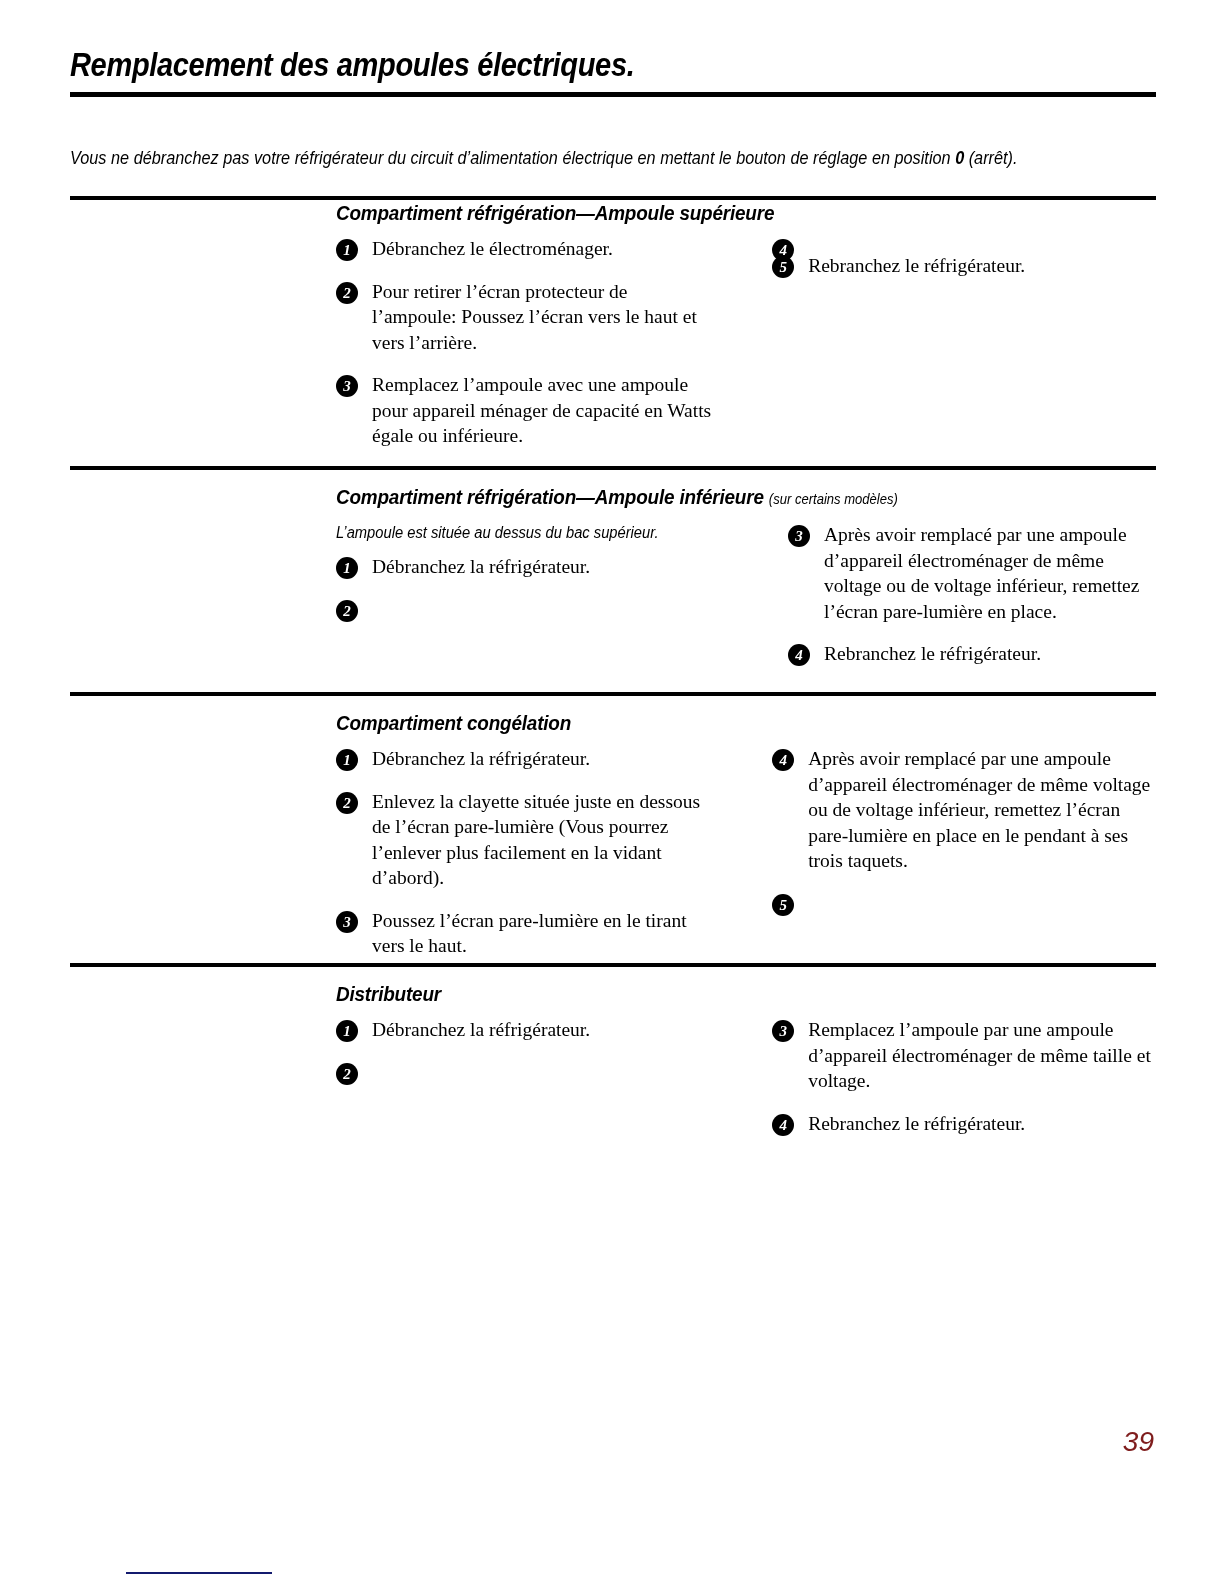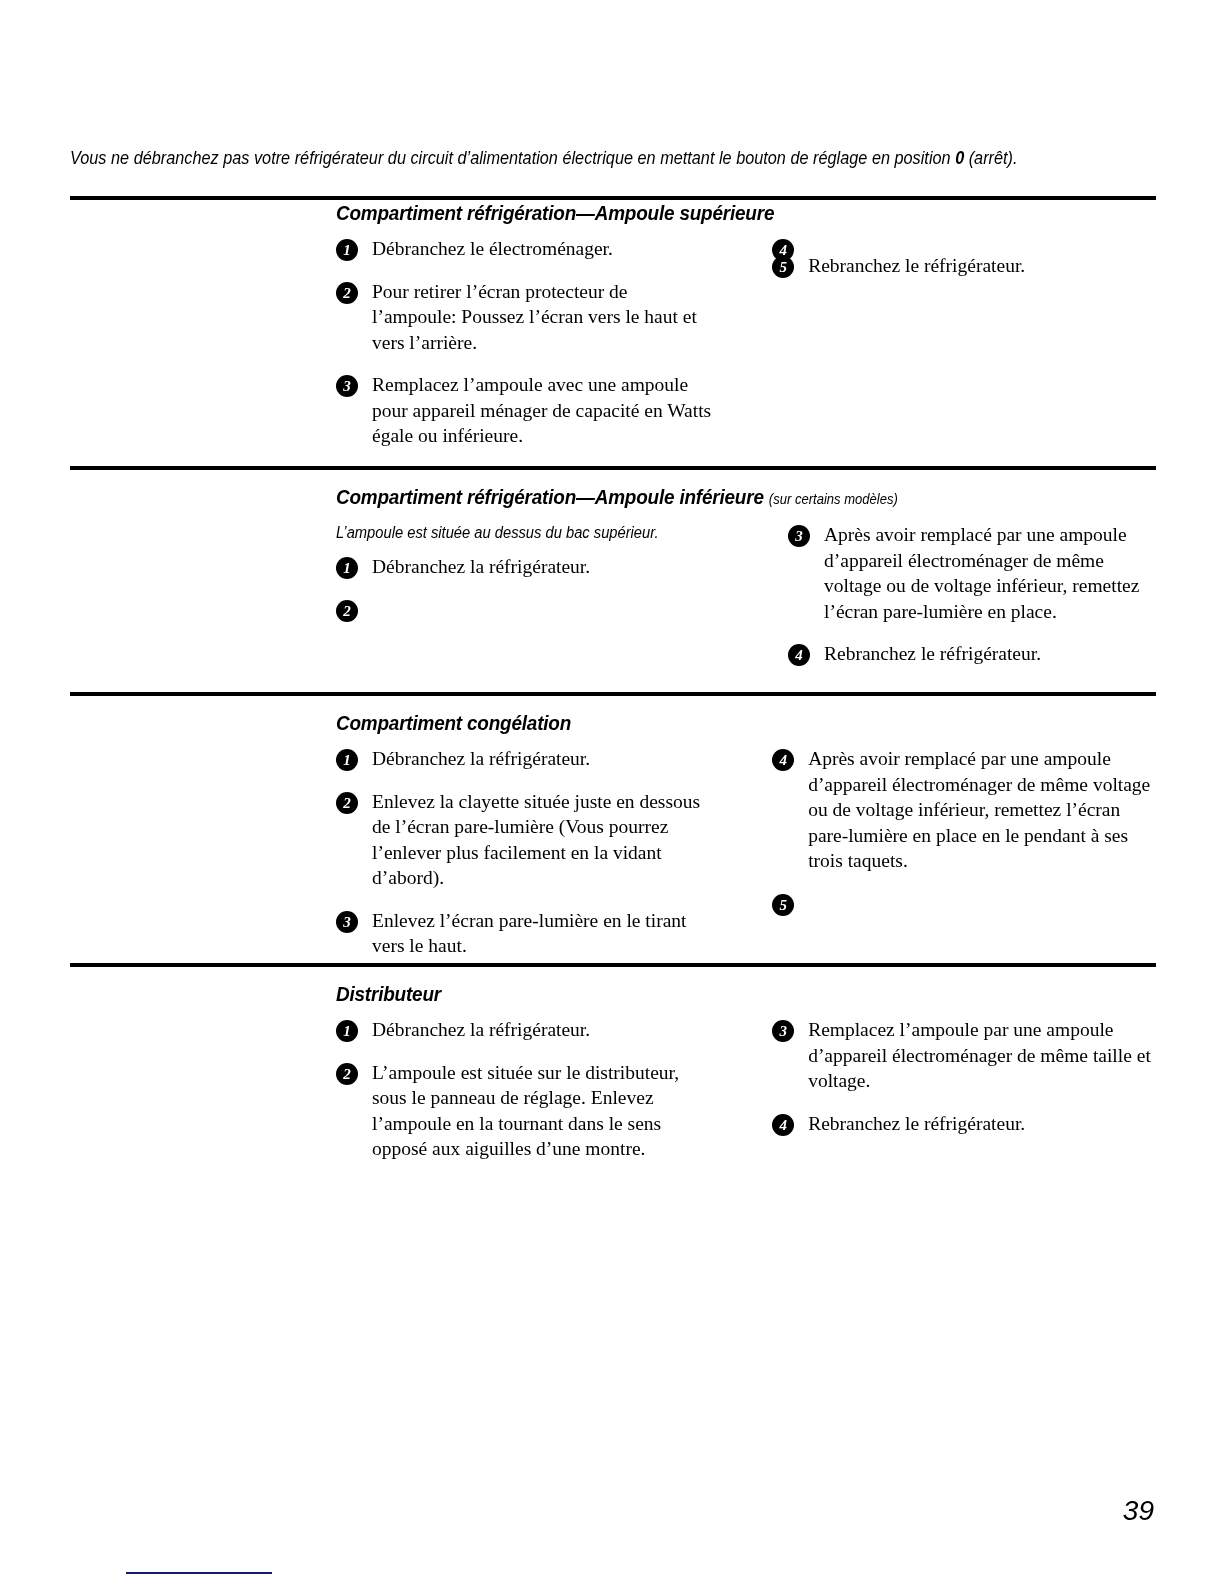--- a/index.html
+++ b/index.html
@@ -146,41 +146,45 @@
     font-weight: bold;
     font-size: 15px;
     line-height: 22px;
     text-align: center;
   }
 
   
   .page-number {
     position: absolute;
     right: 70px;
-    top: 1495px;
+    top: 1426px;
     font-family: "Liberation Sans", "DejaVu Sans", sans-serif;
     font-style: italic;
     font-size: 28px;
     line-height: 32px;
-    color: #000000;
+    color: #7f1d1d;
   }
   .footer-mark {
     position: absolute;
     left: 126px;
     top: 1572px;
     width: 146px;
     height: 2px;
     background: #131a6e;
   }
 </style>
 </head>
 <body>
 
 <div class="page">
 
+  <div class="title-block">
+    <h1 class="page-title">Remplacement des ampoules électriques.</h1>
+    <div class="title-rule" style="background: rgb(0, 0, 0);"></div>
+  </div>
 
   <p class="intro"><span>Vous ne débranchez pas votre réfrigérateur du circuit d’alimentation électrique en mettant le bouton de réglage en position </span><b>0</b><span> (arrêt).</span></p>
 
   <div class="divider" style="top: 196px; background: rgb(0, 0, 0);"></div>
   <div class="divider" style="top: 466px; background: rgb(0, 0, 0);"></div>
   <div class="divider" style="top: 692px; background: rgb(0, 0, 0);"></div>
   <div class="divider" style="top: 963px; background: rgb(0, 0, 0);"></div>
 
   <div class="section" style="top:200px">
     <h2 class="section-heading"><span>Compartiment réfrigération—Ampoule supérieure</span></h2>
@@ -211,35 +215,35 @@
       </div>
     </div>
   </div>
 
   <div class="section" style="top:710px">
     <h2 class="section-heading"><span>Compartiment congélation</span></h2>
     <div class="cols">
       <div class="col left">
         <div class="step"><span class="badge">1</span><span>Débranchez la réfrigérateur.</span></div>
         <div class="step"><span class="badge">2</span><span>Enlevez la clayette située juste en dessous de l’écran pare-lumière (Vous pourrez l’enlever plus facilement en la vidant d’abord).</span></div>
-        <div class="step"><span class="badge">3</span><span>Enlevez l’écran pare-lumière en le tirant vers le haut.</span></div>
+        <div class="step"><span class="badge">3</span><span>Poussez l’écran pare-lumière en le tirant vers le haut.</span></div>
       </div>
       <div class="col right">
         <div class="step"><span class="badge">4</span><span>Après avoir remplacé par une ampoule d’appareil électroménager de même voltage ou de voltage inférieur, remettez l’écran pare-lumière en place en le pendant à ses trois taquets.</span></div>
         <div class="step"><span class="badge">5</span></div>
       </div>
     </div>
   </div>
 
   <div class="section" style="top:981px">
     <h2 class="section-heading"><span>Distributeur</span></h2>
     <div class="cols">
       <div class="col left">
         <div class="step"><span class="badge">1</span><span>Débranchez la réfrigérateur.</span></div>
-        <div class="step"><span class="badge">2</span><span>L’ampoule est située sur le distributeur, sous le panneau de réglage. Enlevez l’ampoule en la tournant dans le sens opposé aux aiguilles d’une montre.</span></div>
+        <div class="step"><span class="badge">2</span></div>
       </div>
       <div class="col right">
         <div class="step"><span class="badge">3</span><span>Remplacez l’ampoule par une ampoule d’appareil électroménager de même taille et voltage.</span></div>
         <div class="step"><span class="badge">4</span><span>Rebranchez le réfrigérateur.</span></div>
       </div>
     </div>
   </div>
 
   <div class="page-number">39</div>
   <div class="footer-mark" style="background: rgb(19, 26, 110);"></div>

